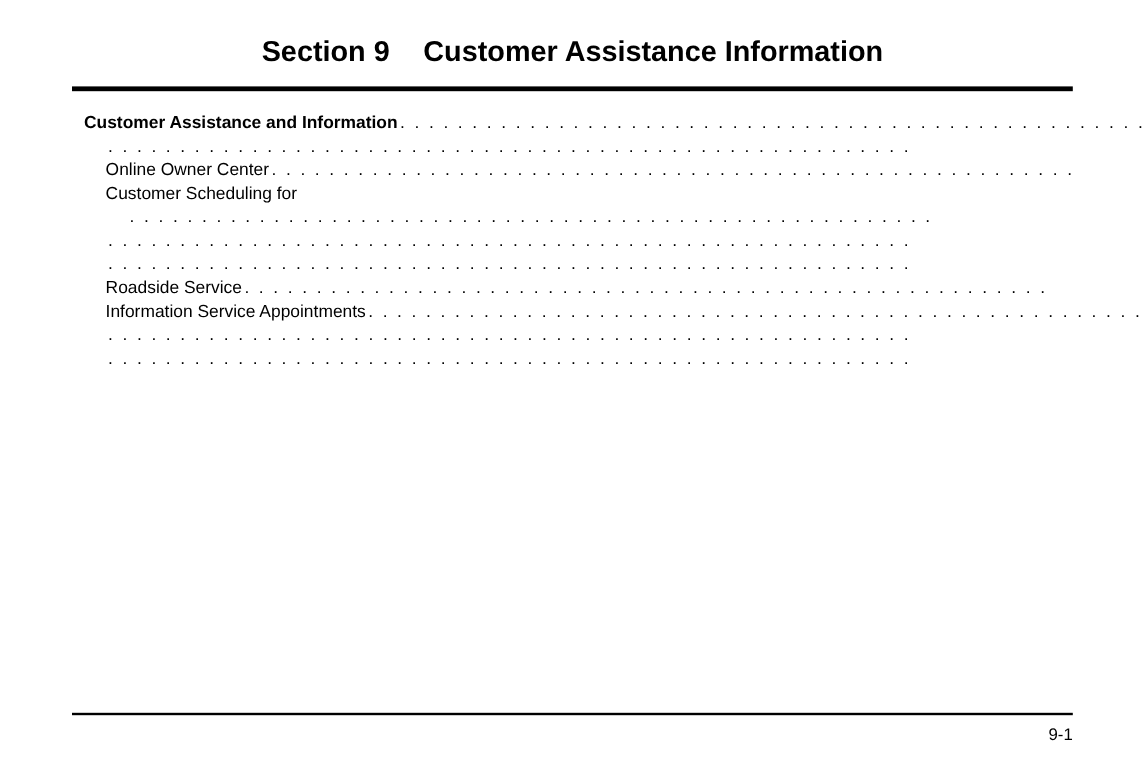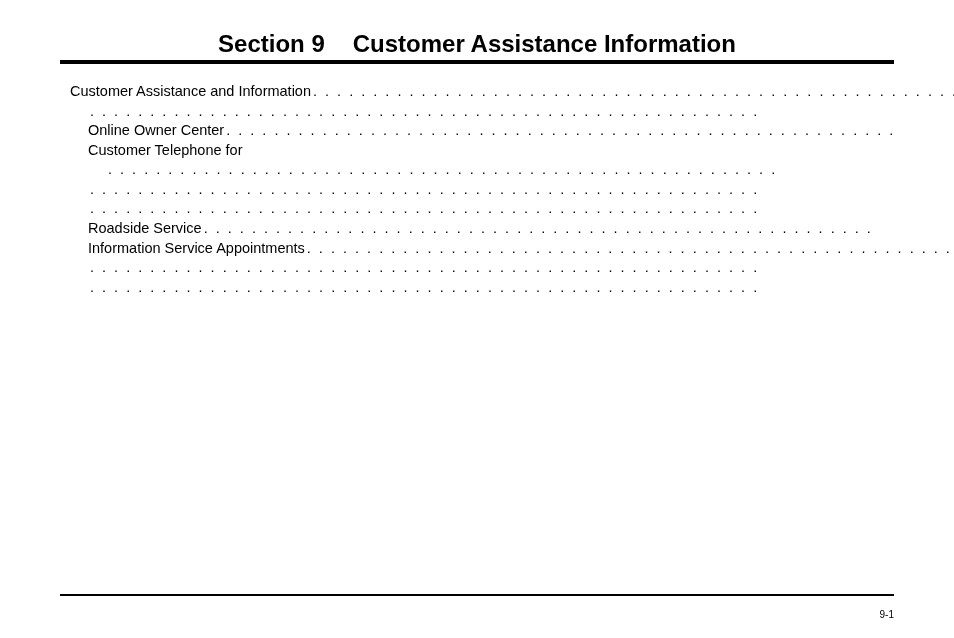--- a/index.html
+++ b/index.html
@@ -9,21 +9,21 @@
       background: #fff;
       font-family: Arial, Helvetica, sans-serif;
       color: #000;
       padding: 30px 60px 20px 60px;
       position: relative;
     }
     .title {
       text-align: center;
       font-size: 24px;
       font-weight: bold;
-      margin-bottom: 2px;
+      margin-bottom: 14px;
     }
     .title .gap { display: inline-block; width: 28px; }
     .thick-rule {
       border: none;
       border-top: 4px solid #000;
       margin-bottom: 18px;
     }
     .columns {
       display: flex;
       gap: 30px;
@@ -33,21 +33,21 @@
       flex: 1;
       font-size: 14.5px;
       line-height: 1.35;
     }
     .entry {
       display: flex;
       align-items: baseline;
       white-space: nowrap;
       overflow: hidden;
     }
-    .entry.bold .label { font-weight: normal; }
+    .entry.bold .label { font-weight: bold; }
     .entry .label { flex: 0 0 auto; }
     .entry .dots {
       flex: 1 1 auto;
       overflow: hidden;
       letter-spacing: 2px;
       color: #000;
       margin: 0 2px;
     }
     .entry .dots::before {
       content: ". . . . . . . . . . . . . . . . . . . . . . . . . . . . . . . . . . . . . . . . . . . . . . . . . . . . . . . .";
@@ -60,21 +60,21 @@
       left: 60px;
       right: 60px;
       bottom: 42px;
       border: none;
       border-top: 2px solid #000;
     }
     .page-number {
       position: absolute;
       right: 60px;
       bottom: 18px;
-      font-size: 10px;
+      font-size: 14px;
     }
   </style>
 </head>
 <body>
 
 <h1 class="title">
   <span>Section 9</span><span class="gap"></span><span>Customer Assistance Information</span>
 </h1>
 <hr class="thick-rule">
 
@@ -85,21 +85,21 @@
         <span class="dots"></span>
       </div>
       <div class="entry indent1">
         <span class="dots"></span>
       </div>
       <div class="entry indent1">
         <span class="label">Online Owner Center</span>
         <span class="dots"></span>
       </div>
       <div class="entry indent1 noline">
-        <span class="label">Customer Telephone for</span>
+        <span class="label">Customer Scheduling for</span>
         <span class="dots"></span>
       </div>
       <div class="entry indent2">
         <span class="dots"></span>
       </div>
       <div class="entry indent1">
         <span class="dots"></span>
       </div>
       <div class="entry indent1">
         <span class="dots"></span>

